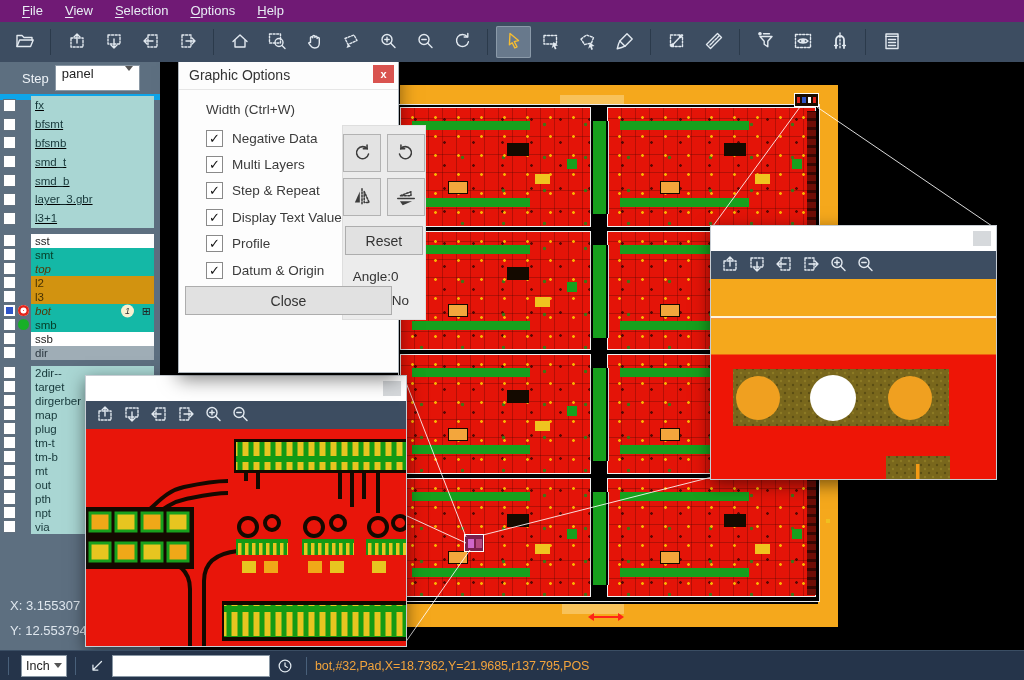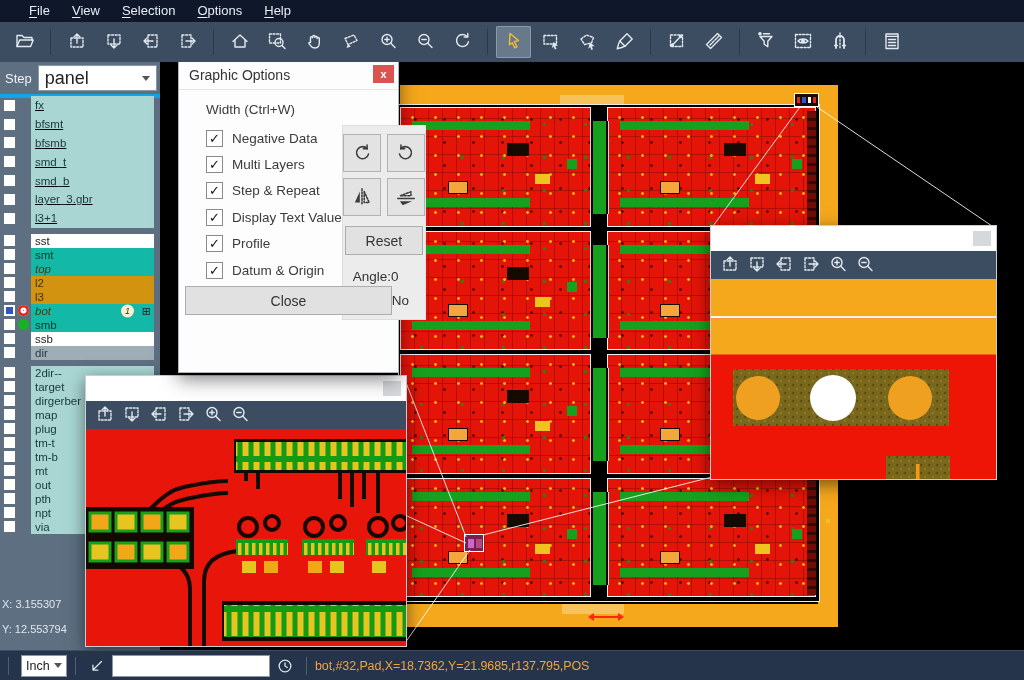--- a/index.html
+++ b/index.html
@@ -1,40 +1,40 @@
 <!DOCTYPE html>
 <html><head>
 <meta charset="utf-8">
 <style>
   html,body{margin:0;padding:0;width:1024px;height:680px;overflow:hidden;background:#000;
     font-family:"Liberation Sans","DejaVu Sans",sans-serif;-webkit-font-smoothing:antialiased;}
   .app{position:relative;width:1024px;height:680px;background:#000;overflow:hidden;}
 
   
-  .menu-bar{position:absolute;left:0;top:0;width:1024px;height:22px;background:#0f172a;
-    display:flex;align-items:center;padding-left:18px;box-sizing:border-box;z-index:6;}
+  .menu-bar{position:absolute;left:0;top:0;width:1024px;height:22px;background:#701a75;
+    display:flex;align-items:center;padding-left:11px;box-sizing:border-box;z-index:6;}
   .menu-item{color:#e8edf4;font-size:13px;padding:0 11px;line-height:22px;cursor:default;}
   .menu-item u{text-decoration:underline;text-underline-offset:2px;}
 
   
   .toolbar{position:absolute;left:0;top:22px;width:1024px;height:40px;background:#3d4d61;
     display:flex;align-items:center;padding:0 6px;box-sizing:border-box;z-index:6;}
   .tool-btn{width:35px;height:32px;display:flex;align-items:center;justify-content:center;
     color:#e2e9f0;border-radius:2px;margin:0 1px;}
   .tool-btn svg{display:block;}
   .tool-btn.active{background:#68798c;color:#f7bd31;box-shadow:inset 0 0 0 1px #8b9aa9;}
   .tb-sep{width:1px;height:26px;background:#2b3a4b;margin:0 7px;}
   .ic{display:block;height:22px;}
 
   
   .sidebar{position:absolute;left:0;top:62px;width:160px;height:588px;background:#5d6f80;z-index:2;}
-  .step-row{height:32px;display:flex;align-items:center;padding:0 3px;border-bottom:4px solid #0ea5e9;}
+  .step-row{height:32px;display:flex;align-items:center;padding:0 20px;border-bottom:6px solid #0ea5e9;}
   .step-label{color:#eef3f7;font-size:13px;margin:0 6px 0 2px;}
-  .step-select{flex:1;height:24px;background:#fff;border:1px solid #8a98a5;display:flex;align-items:center;
-    justify-content:space-between;padding:0 6px;font-size:18px;color:#222;}
+  .step-select{flex:1;height:24px;background:#fff;border:1px solid #8a98a5;display:flex;
+    justify-content:space-between;padding:0 6px;font-size:13px;color:#222;}
   .chev{width:0;height:0;border-left:4px solid transparent;border-right:4px solid transparent;border-top:5px solid #555;}
   .layer-list{position:absolute;left:0;top:34px;width:160px;}
   .layer-group{margin-bottom:6px;}
   .layer-row{display:flex;align-items:center;height:14px;margin-bottom:0;}
   .g0 .layer-row{height:18.8px;text-decoration:underline;}
   .g1 .layer-row,.g2 .layer-row{height:14px;}
   .chk{width:11px;height:11px;background:#fff;border:1px solid #61707e;margin-left:3px;flex:0 0 auto;}
   .chk.on::after{content:"";display:block;width:7px;height:7px;margin:2px;background:#2f55c8;}
   .dotcol{width:15px;display:flex;justify-content:center;flex:0 0 auto;}
   .dot{width:11px;height:11px;border-radius:50%;}
@@ -45,21 +45,21 @@
   .bg-teal{background:#a9d6d3;color:#17383a;}
   .bg-white{background:#ffffff;color:#222;}
   .bg-green{background:#14b8a6;color:#05402a;}
   .bg-orange{background:#14b8a6;color:#53390a;font-style:italic;}
   .bg-gold{background:#d29310;color:#46310310;color:#463103;}
   .bg-gray{background:#9fadb6;color:#2c3840;}
   .badge{position:absolute;right:20px;top:50%;transform:translateY(-50%);width:13px;height:13px;border-radius:50%;
     background:#f8efcf;color:#333;font-size:9px;display:flex;align-items:center;justify-content:center;}
   .gridic{position:absolute;right:3px;top:50%;transform:translateY(-50%);font-size:11px;color:#222;
     font-family:"DejaVu Sans",sans-serif;line-height:1;}
-  .coords{position:absolute;left:2px;color:#dfe7ee;font-size:11px;}
+  .coords{position:absolute;left:10px;color:#dfe7ee;font-size:13px;}
   .coord-x{top:536px;}
   .coord-y{top:561px;}
 
   
   .frame{position:absolute;background:#f5a81c;z-index:1;}
   .frame-notch{position:absolute;background:#f8c25a;z-index:1;}
   .board{position:absolute;left:399px;top:105px;width:420px;height:496px;z-index:1;background:#000;
     box-shadow:0 0 0 1px #e9e9e9;}
   .pcb-unit{position:absolute;border:1px solid #f0f0f0;box-sizing:border-box;background-color:#e41408;
     background-image:

